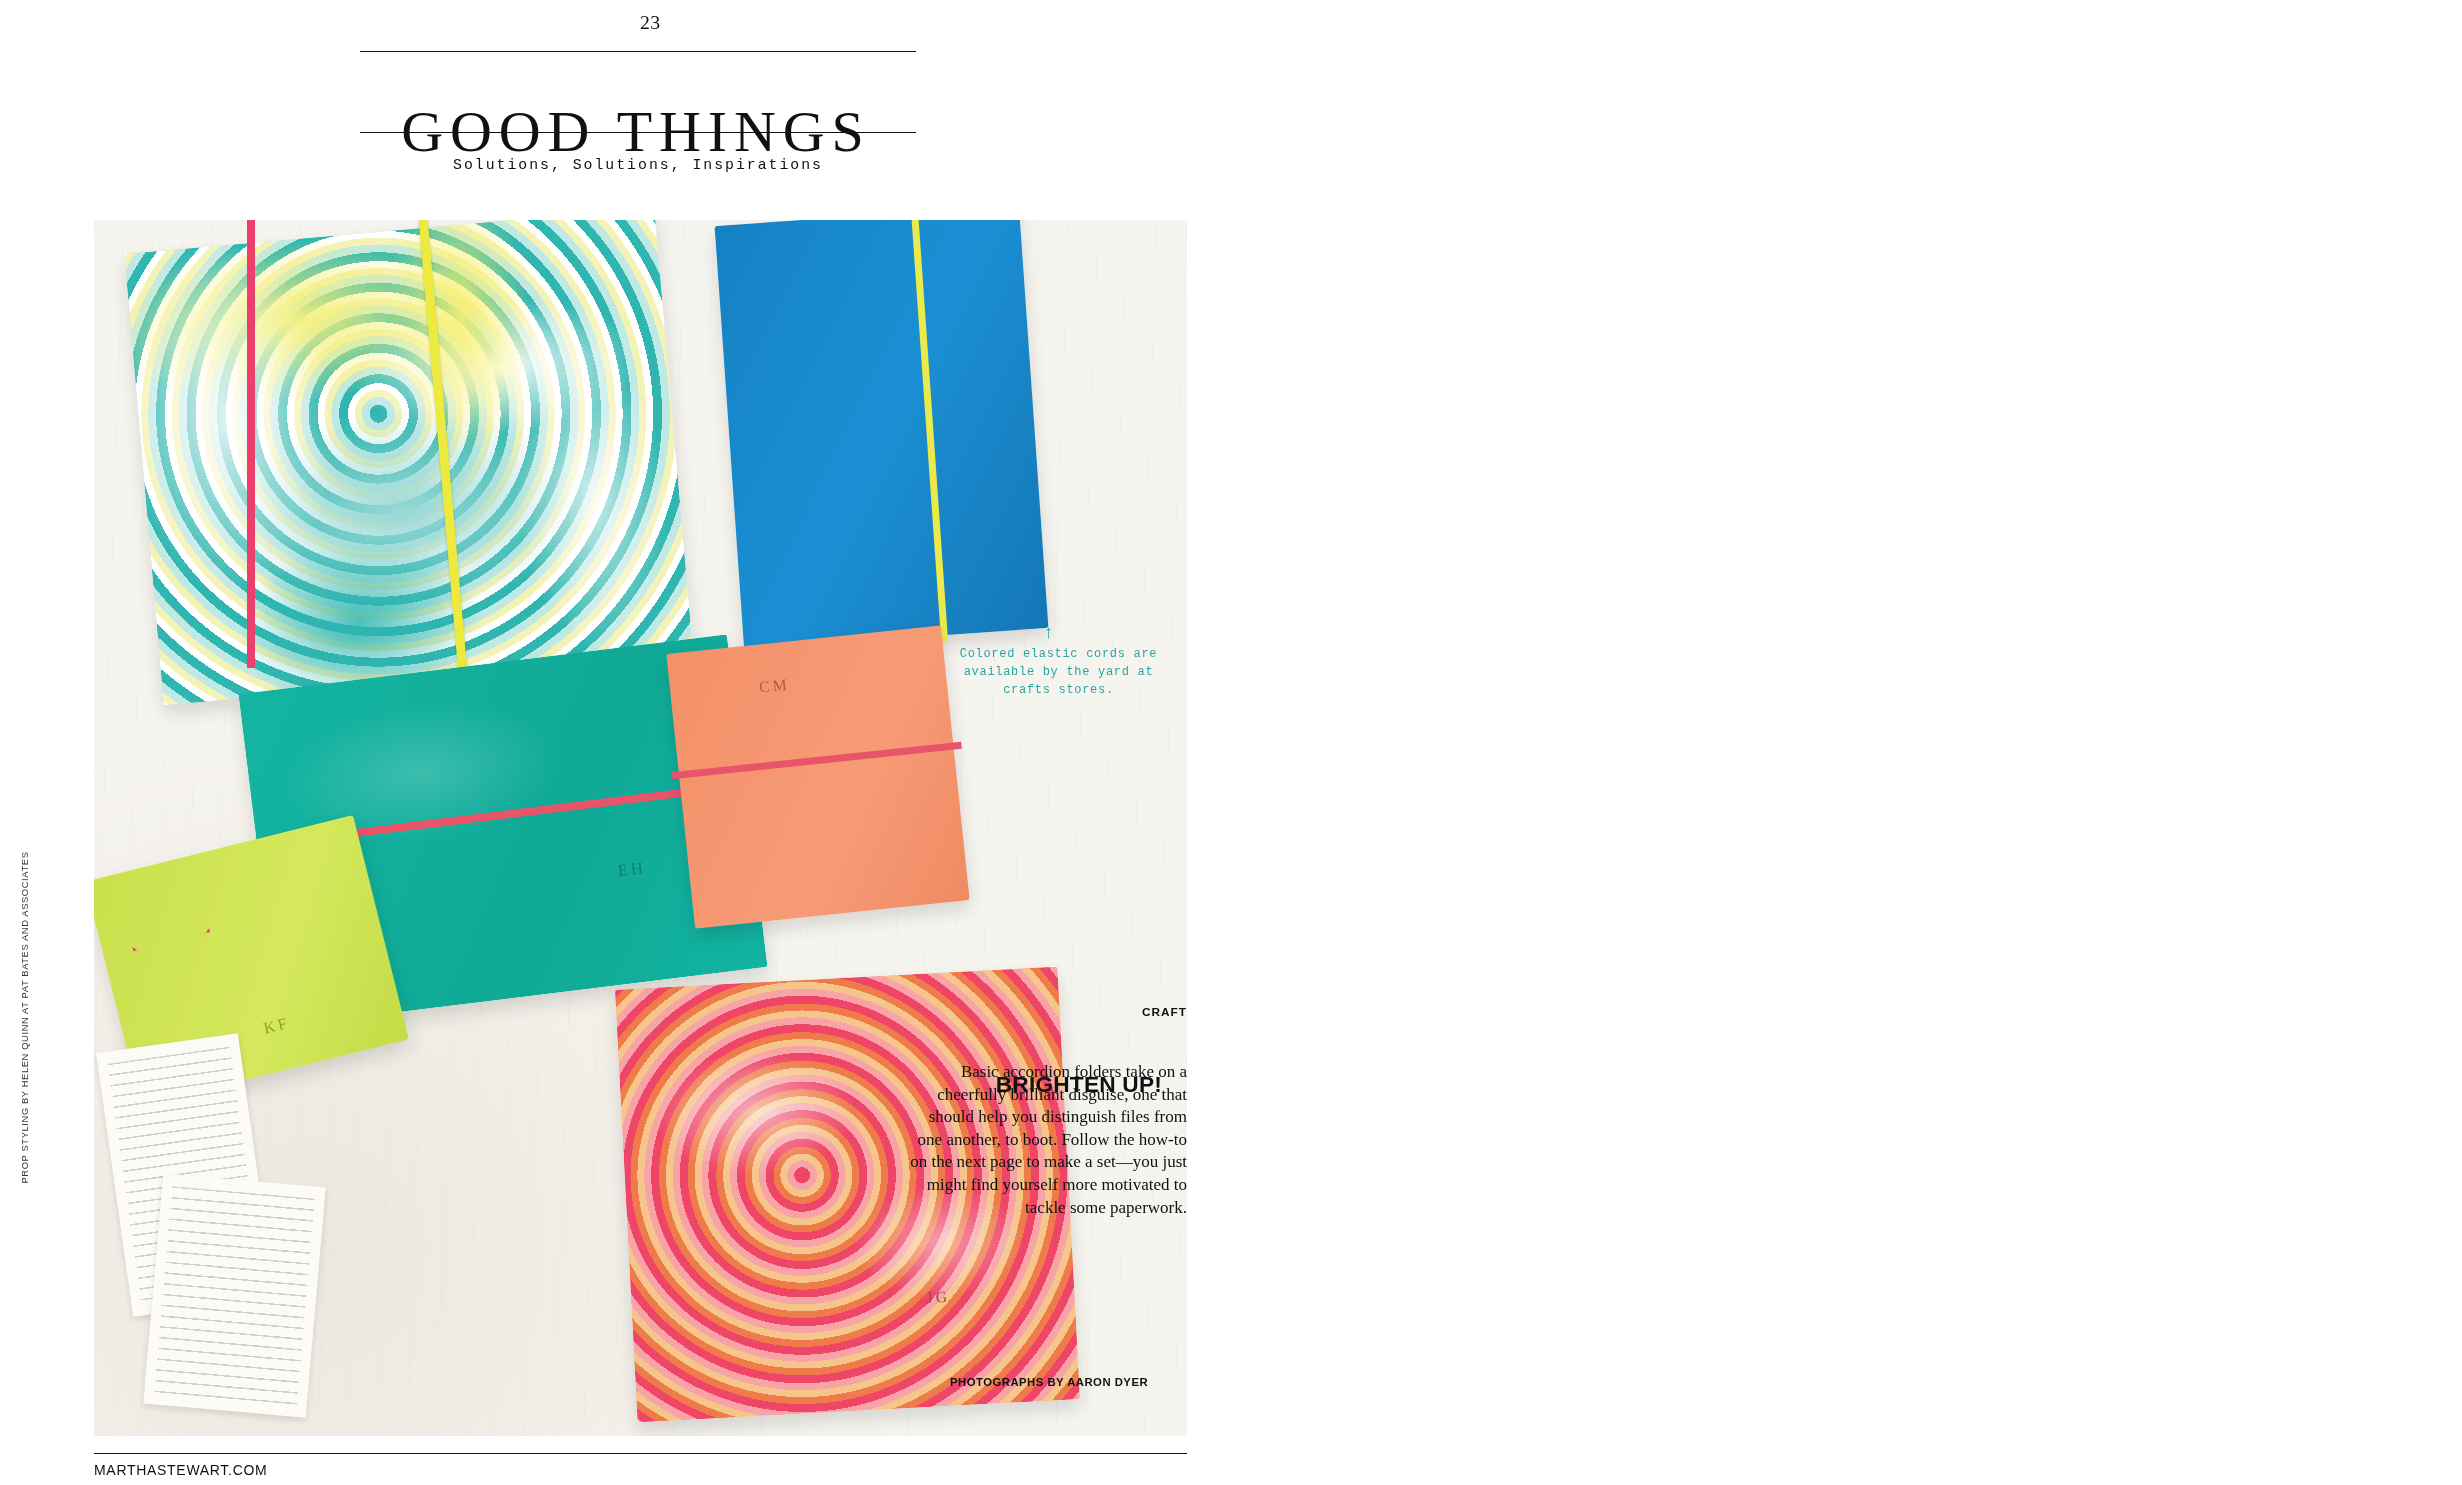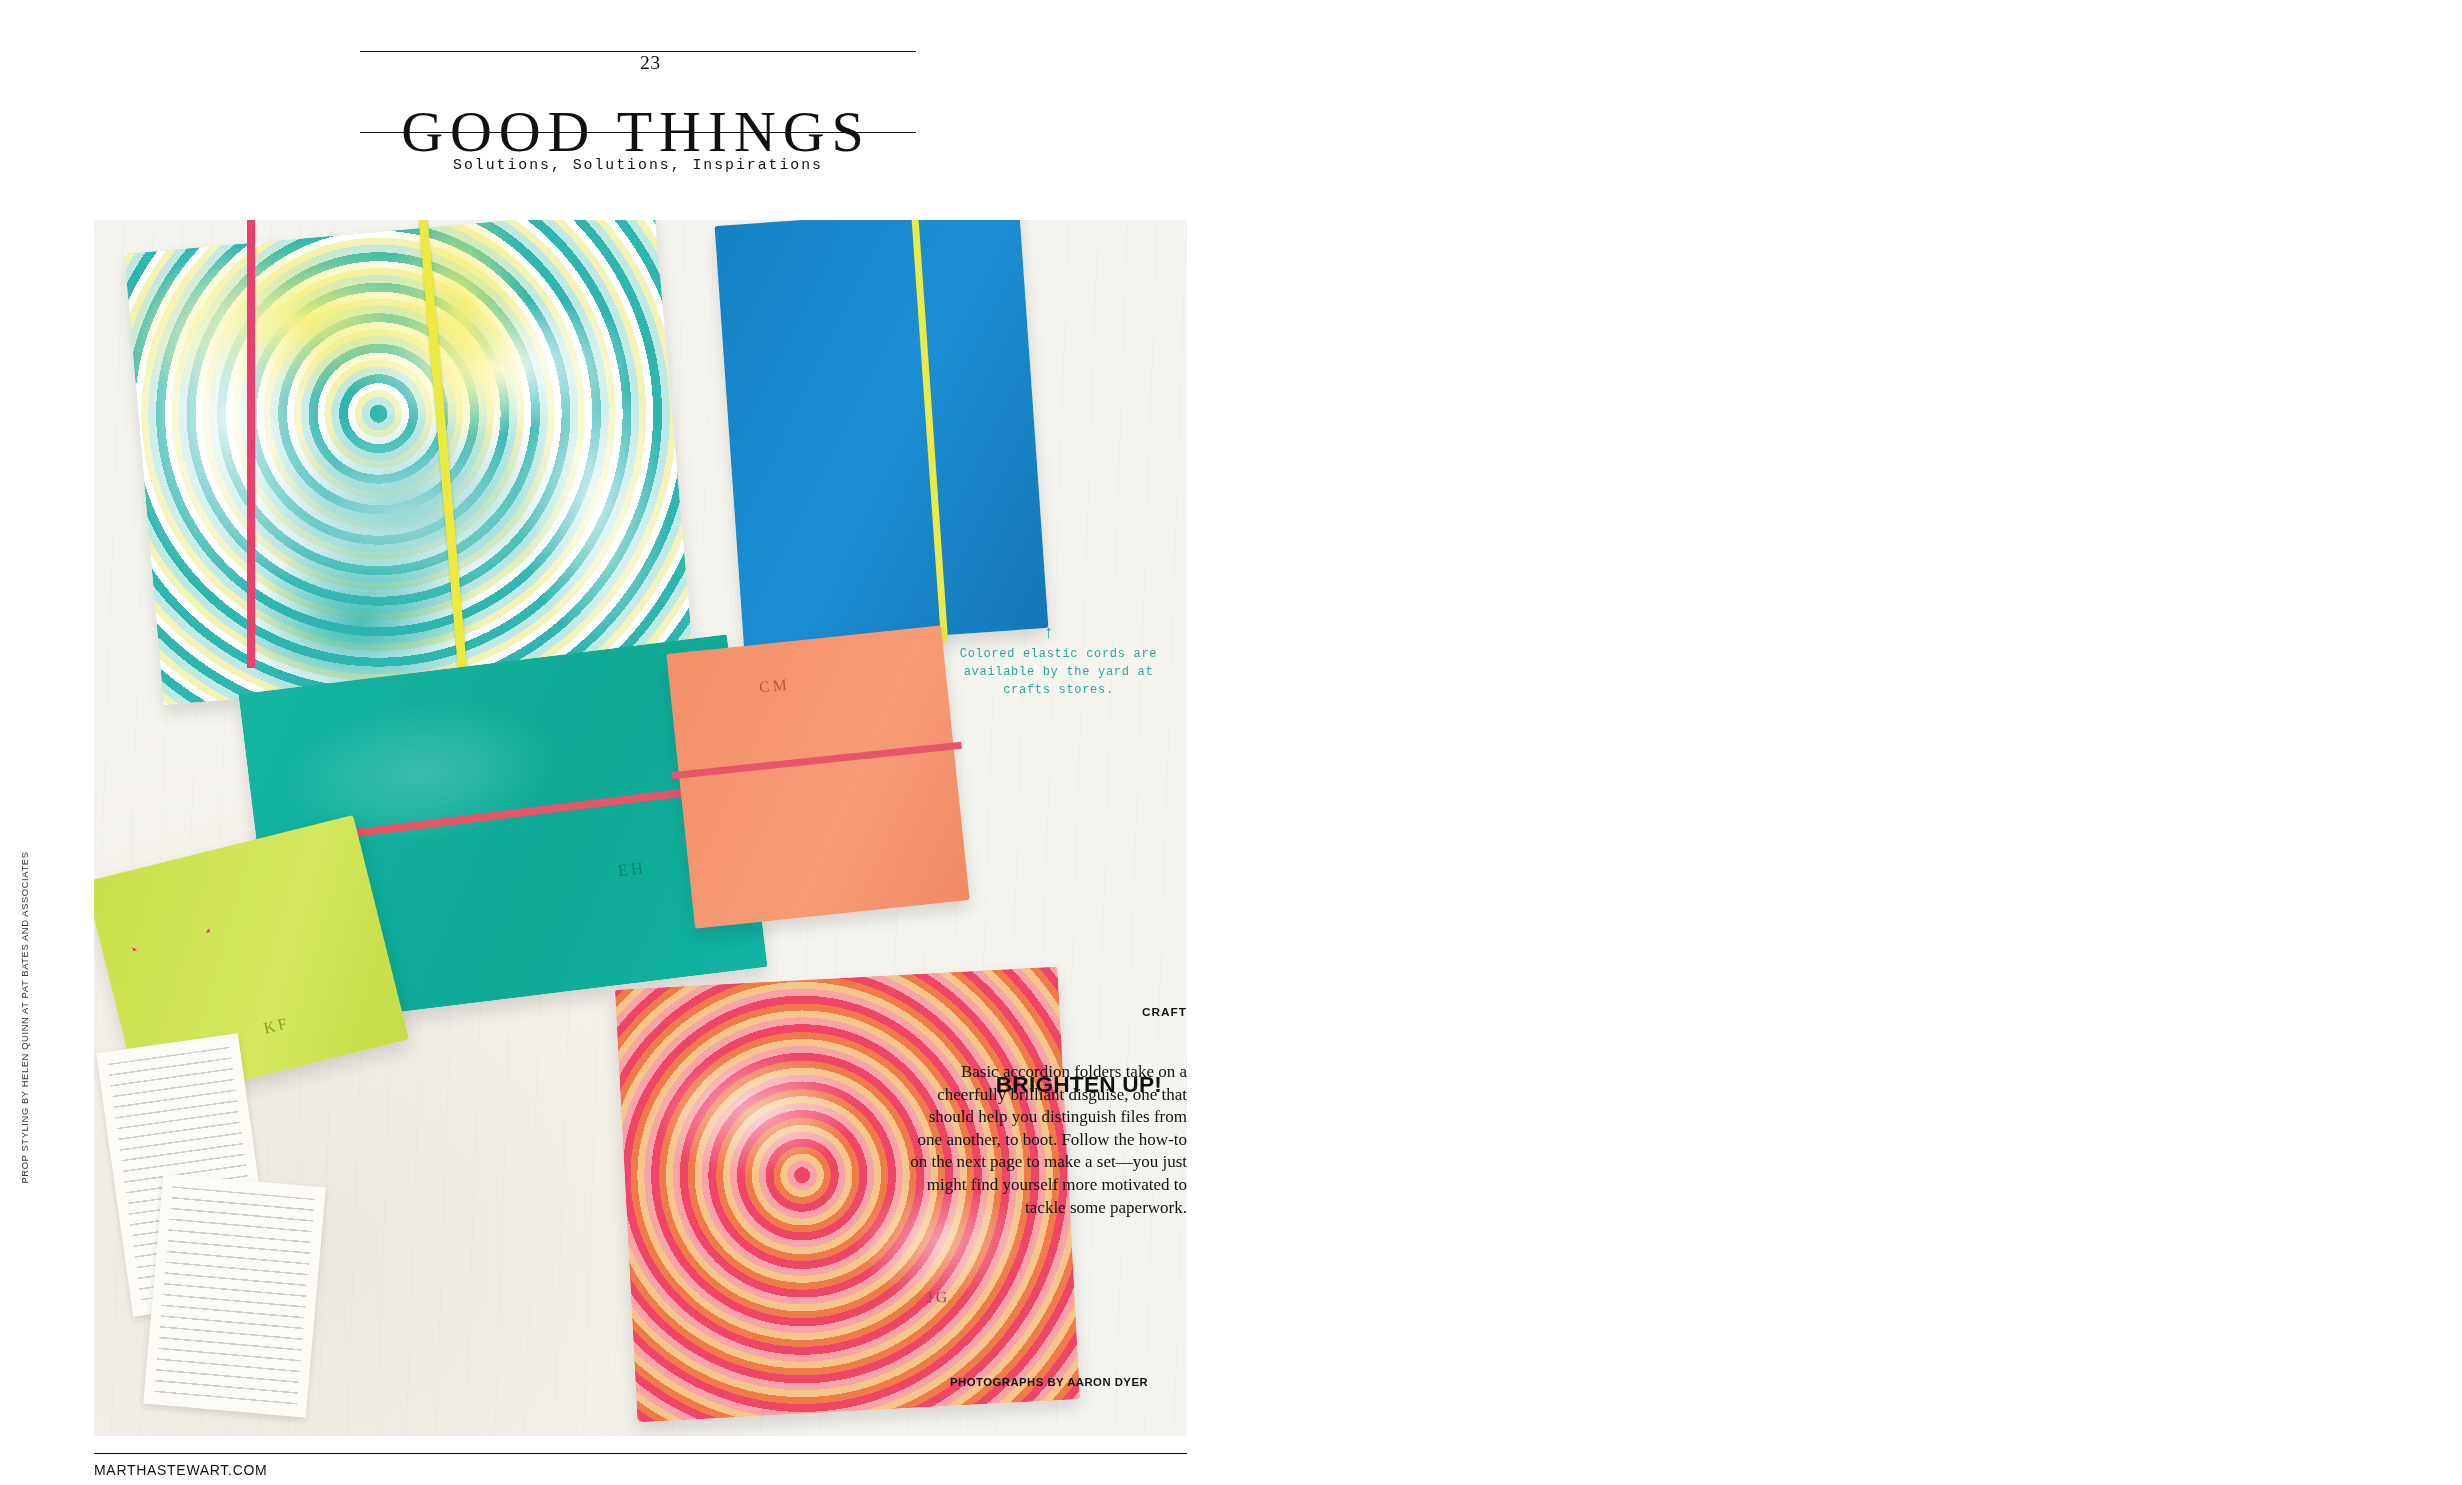--- a/index.html
+++ b/index.html
@@ -29,21 +29,21 @@
   .page-right { width: 1253px; }
 
   
   .folio {
     position: absolute;
     font-family: "Liberation Serif", serif;
     font-size: 19.7px;
     letter-spacing: 0.5px;
     color: #111;
   }
-  #folio-left { left: 640px; top: 10.8px; margin-top: 40px; }
+  #folio-left { left: 640px; top: 10.8px; }
 
   
   #good-things-title {
     position: absolute;
     left: 360px;
     top: 59px;
     width: 552px;
     text-align: center;
     font-family: "Liberation Serif", serif;
     font-size: 58px;

